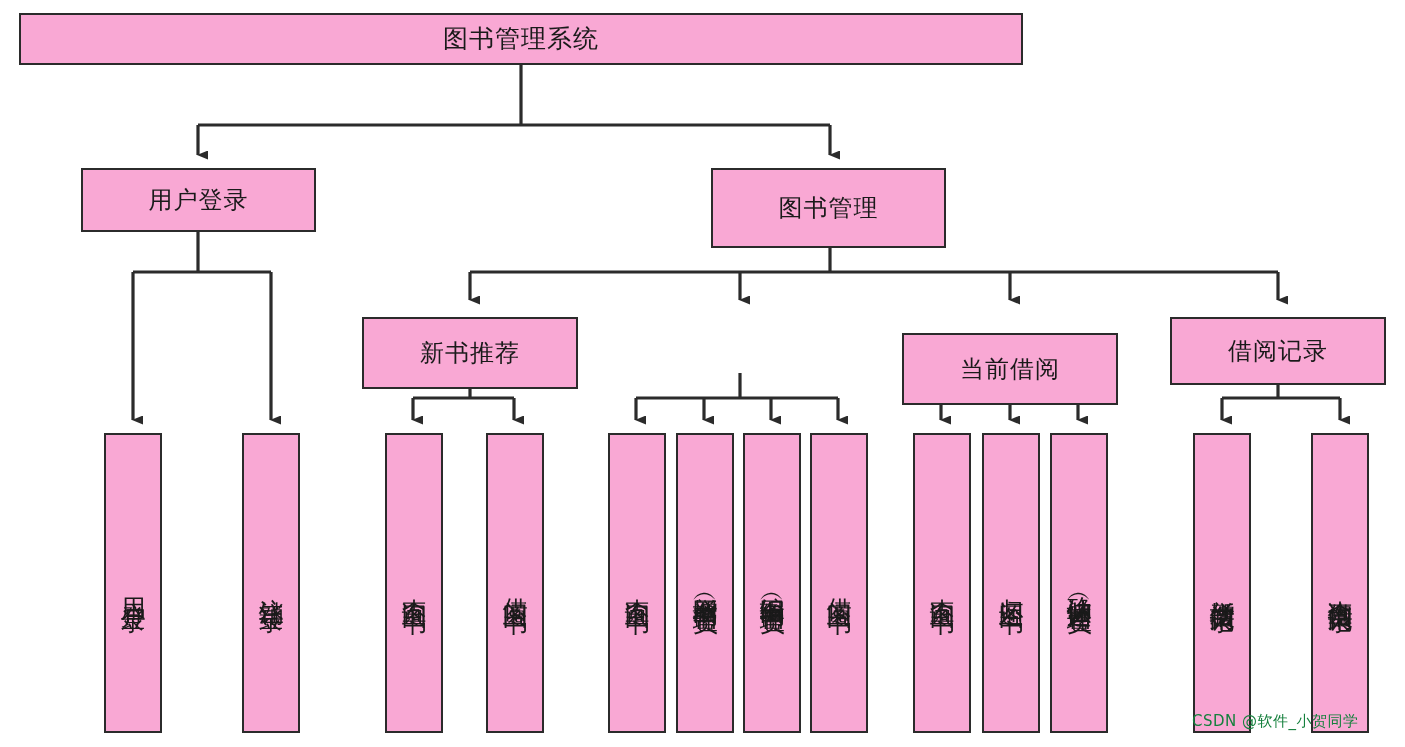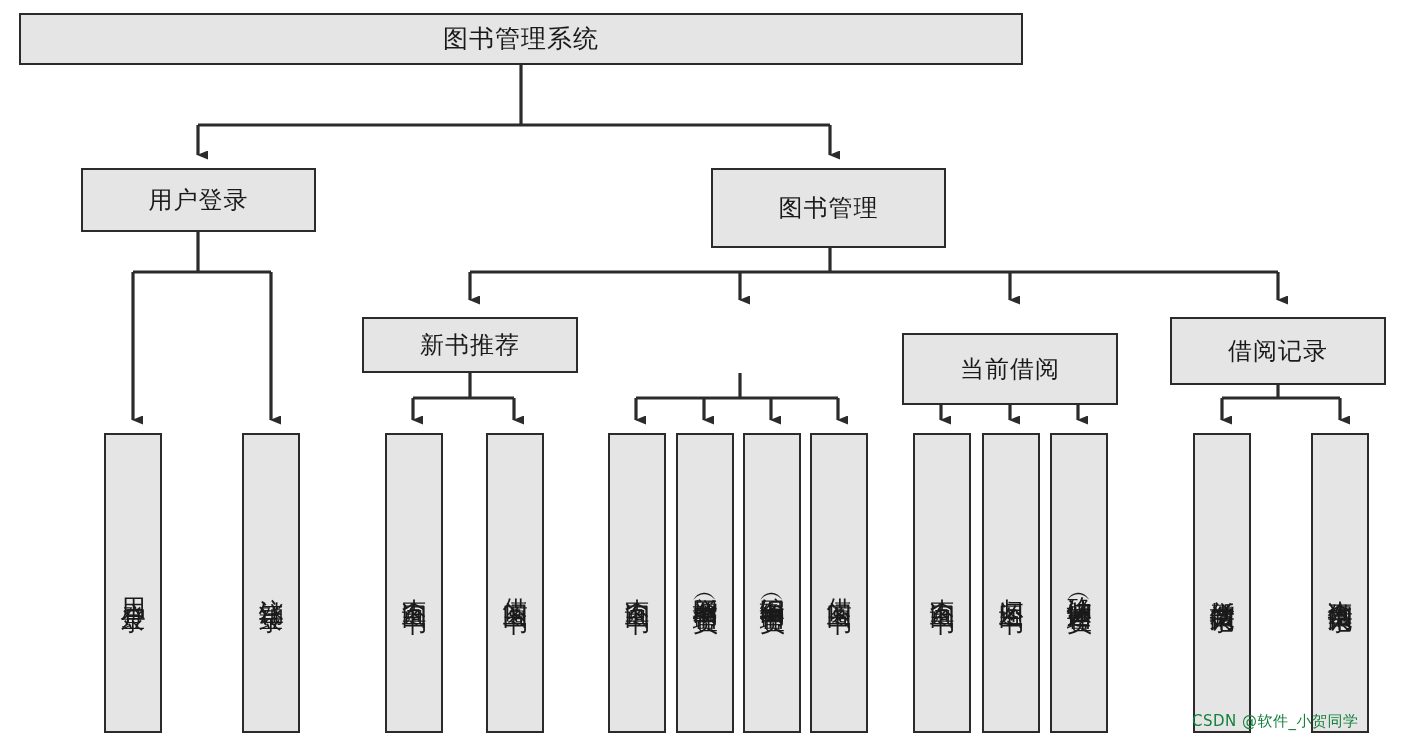--- a/index.html
+++ b/index.html
@@ -22,21 +22,21 @@
     position: absolute;
     left: 0;
     top: 0;
     width: 1405px;
     height: 747px;
     pointer-events: none;
   }
   .node {
     position: absolute;
     box-sizing: border-box;
-    background: #e5e5e5;
+    background: #f9a8d4;
     border: 2px solid #2b2b2b;
     display: flex;
     align-items: center;
     justify-content: center;
     color: #1a1a1a;
     z-index: 2;
   }
   .node .node-label {
     display: block;
     text-align: center;
@@ -139,21 +139,21 @@
     <span class="node-label">图书管理系统</span>
   </div>
 
   <div class="node horiz" style="left:81px; top:168px; width:235px; height:64px;">
     <span class="node-label">用户登录</span>
   </div>
   <div class="node horiz" style="left:711px; top:168px; width:235px; height:80px;">
     <span class="node-label">图书管理</span>
   </div>
 
-  <div class="node horiz" style="left:362px; top:317px; width:216px; height:56px;">
+  <div class="node horiz" style="left:362px; top:317px; width:216px; height:72px;">
     <span class="node-label">新书推荐</span>
   </div>
   <div class="node horiz" style="left:902px; top:317px; width:216px; height:72px;margin-top:16px;">
     <span class="node-label">当前借阅</span>
   </div>
   <div class="node horiz" style="left:1170px; top:317px; width:216px; height:68px;">
     <span class="node-label">借阅记录</span>
   </div>
 
   <div class="node vert" style="left:104px; top:433px; width:58px; height:300px;">

